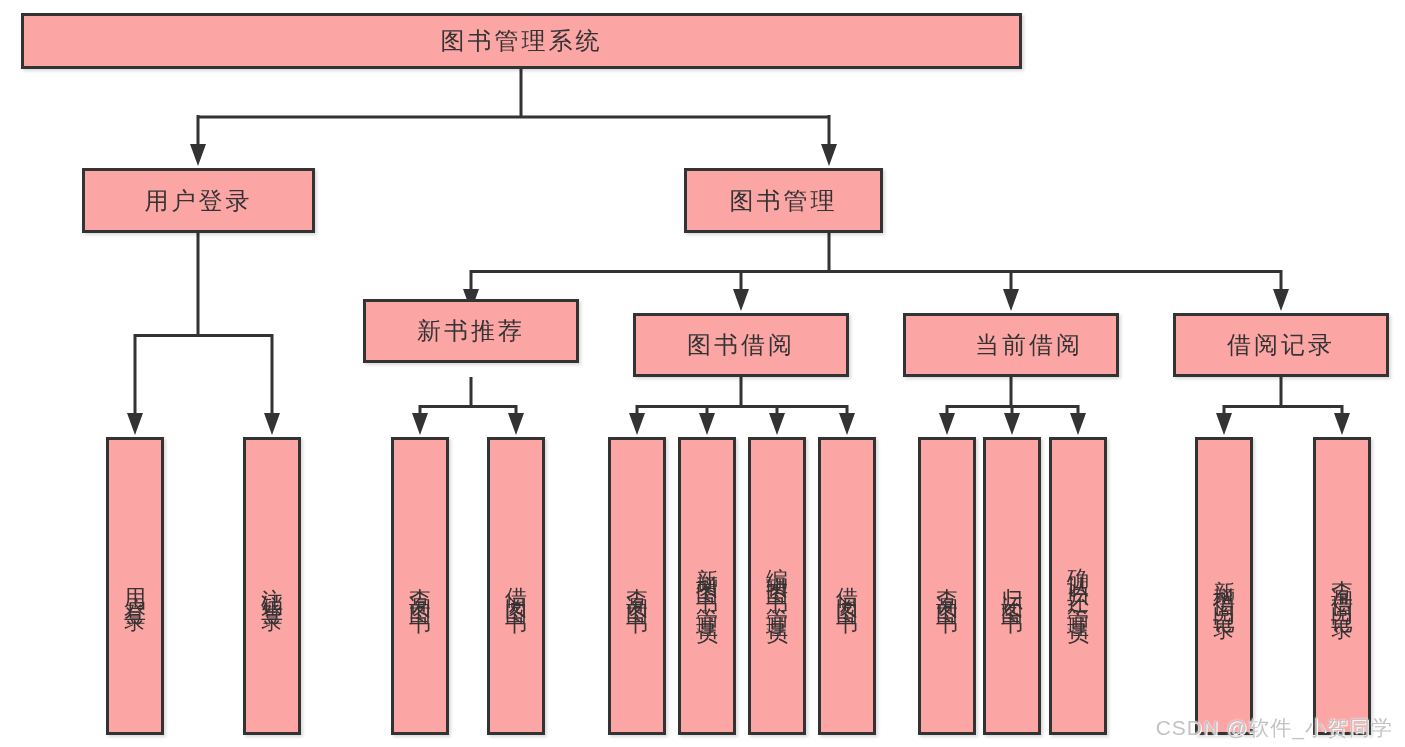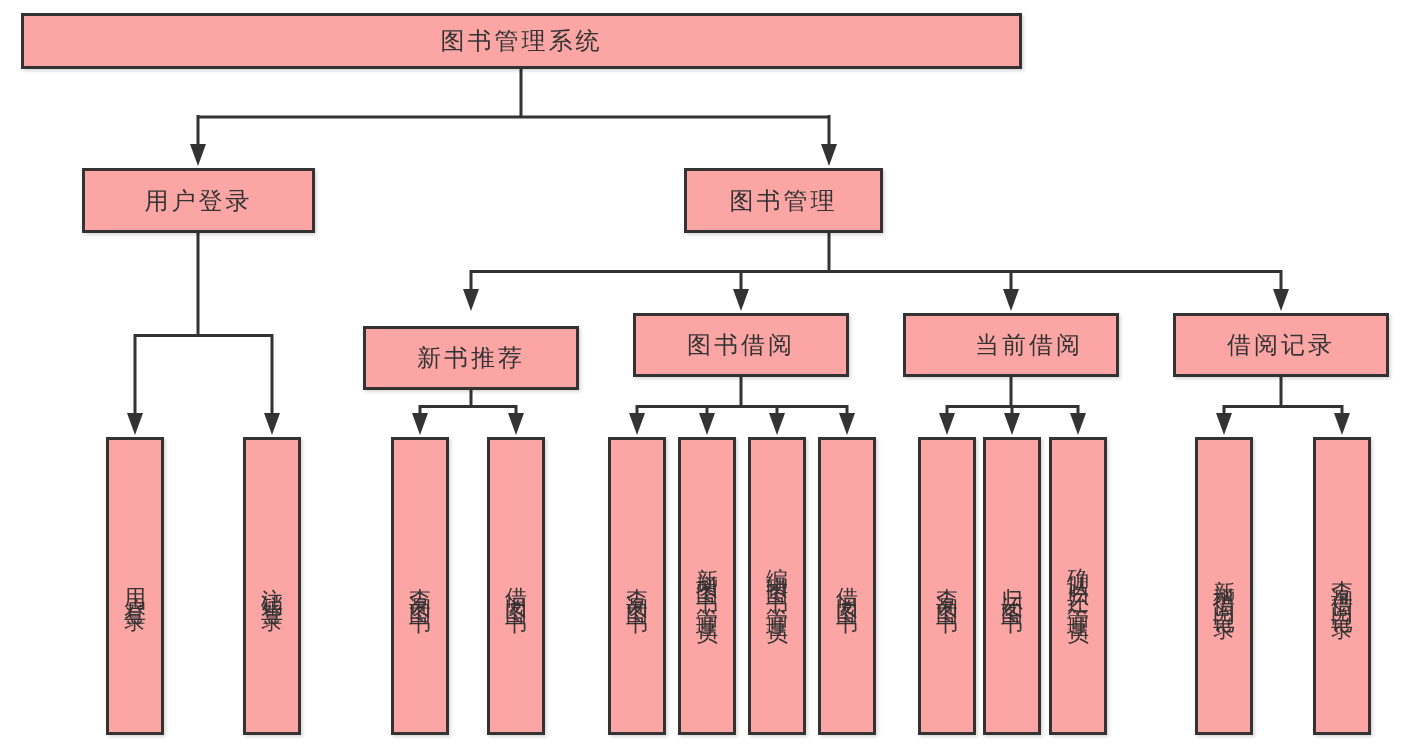--- a/index.html
+++ b/index.html
@@ -36,21 +36,21 @@
     writing-mode: vertical-rl;
     text-orientation: mixed;
     font-size: 22px;
     letter-spacing: 8px;
     line-height: 1;
   }
   
   #n-root   { left: 21px;   top: 13px;  width: 1001px; height: 56px; }
   #n-login  { left: 82px;   top: 168px; width: 233px;  height: 65px; }
   #n-mgmt   { left: 684px;  top: 168px; width: 199px;  height: 65px; }
-  #n-newrec { left: 363px;  top: 326px; width: 216px;  height: 64px; }
+  #n-newrec { left: 363px;  top: 299px; width: 216px;  height: 64px; }
   #n-borrow { left: 633px;  top: 313px; width: 216px;  height: 64px; }
   #n-current{ left: 903px;  top: 313px; width: 216px;  height: 64px; padding-left: 36px; }
   #n-record { left: 1173px; top: 313px; width: 216px;  height: 64px; }
   .leaf { top: 437px; width: 58px; height: 298px; }
   #l-1  { left: 106px;  }
   #l-2  { left: 243px;  }
   #l-3  { left: 391px;  }
   #l-4  { left: 487px;  }
   #l-5  { left: 608px;  }
   #l-6  { left: 678px;  }
@@ -131,13 +131,14 @@
   <div id="l-7" class="box vbox leaf">编辑图书（管理员）</div>
   <div id="l-8" class="box vbox leaf">借阅图书</div>
 
   <div id="l-9" class="box vbox leaf">查询图书</div>
   <div id="l-10" class="box vbox leaf">归还图书</div>
   <div id="l-11" class="box vbox leaf">确认归还（管理员）</div>
 
   <div id="l-12" class="box vbox leaf">新增借阅记录</div>
   <div id="l-13" class="box vbox leaf">查询借阅记录</div>
 
+  <div id="watermark">CSDN @软件_小贺同学</div>
 </div>
 
 </body></html>

